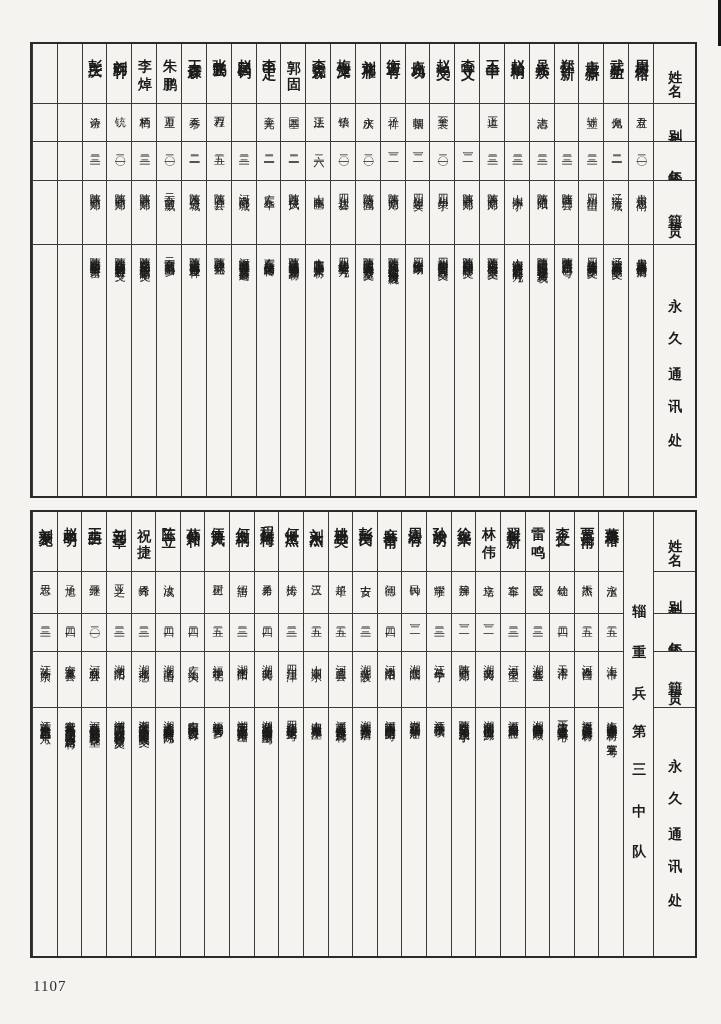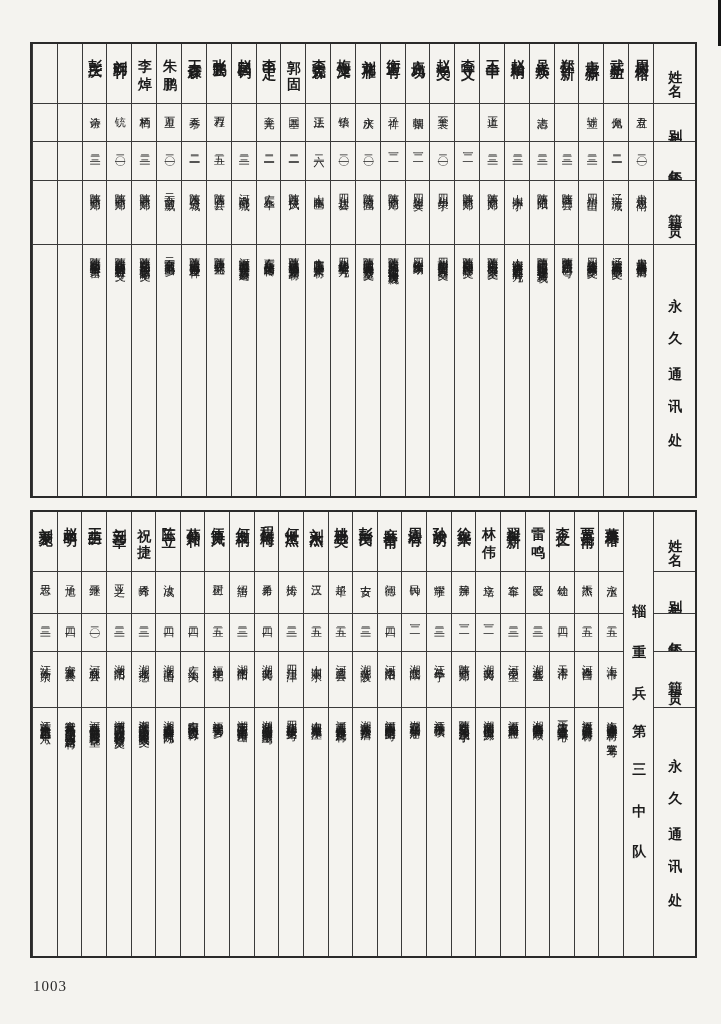--- a/index.html
+++ b/index.html
@@ -908,15 +908,15 @@
           <div class="vtext">二三</div>
         </div>
         <div class="cell data-cell origin-cell" style="height: 56px;">
           <div class="vtext">江苏南京</div>
         </div>
         <div class="cell data-cell" style="height: 246px;">
           <div class="vtext">江苏南京洪武路第二百二十六号</div>
         </div>
       </div>
     </div>
-  <div class="page-number">1003</div>
+  <div class="page-number">1107</div>
   <div class="edge-artifact"></div>
 </div>
 
 </body></html>

